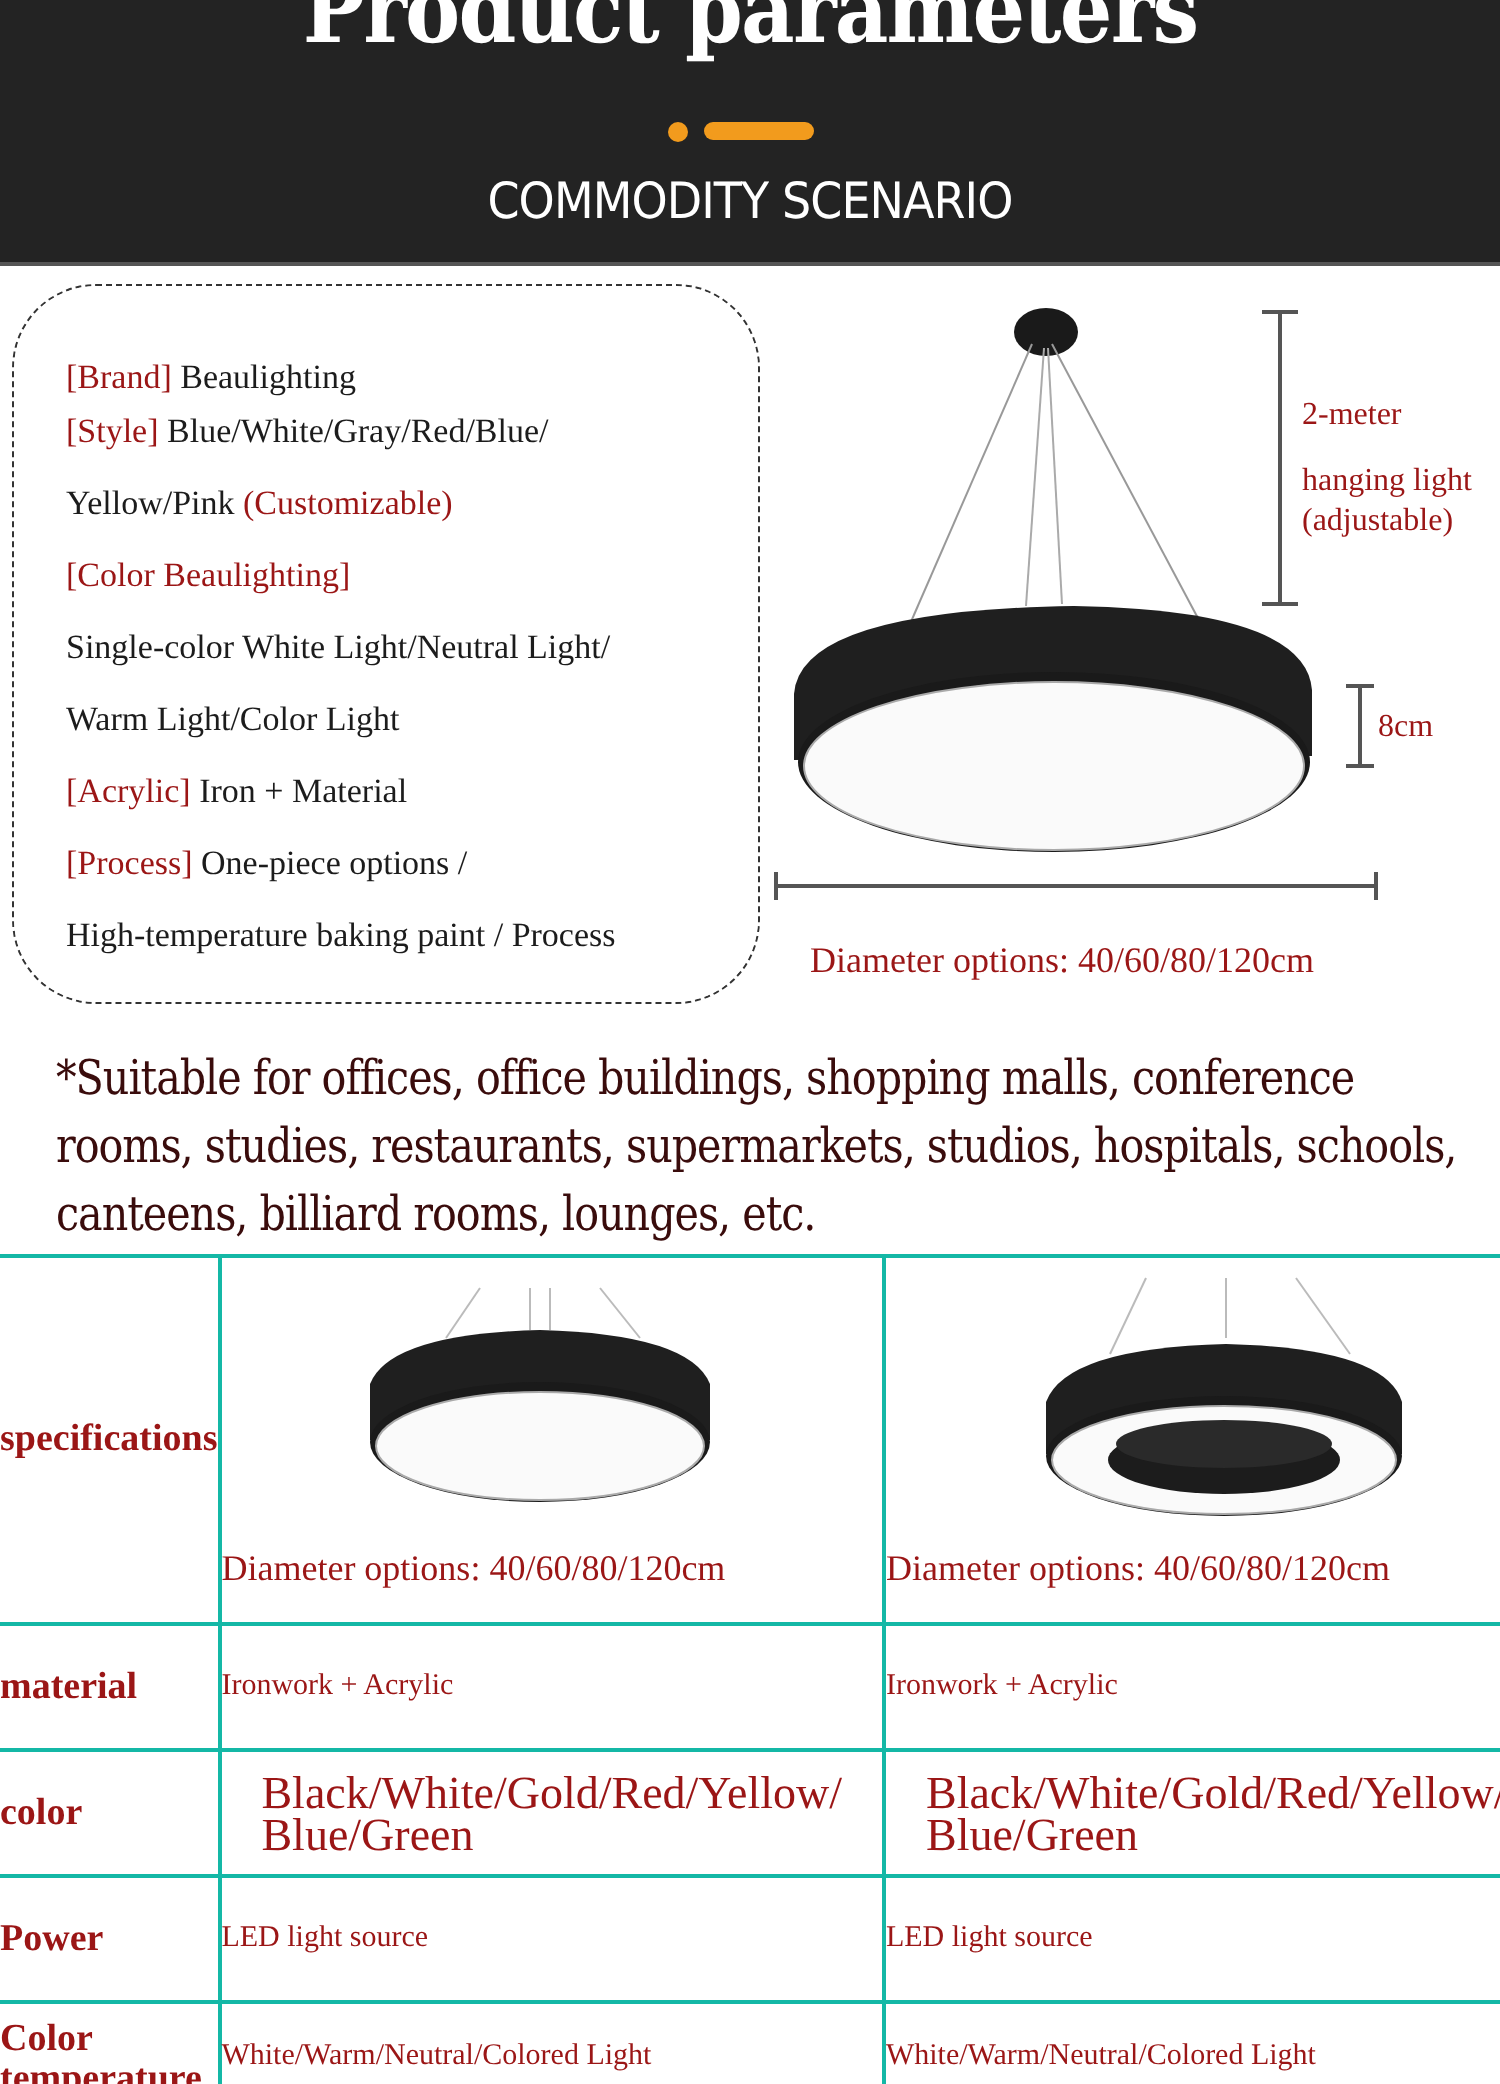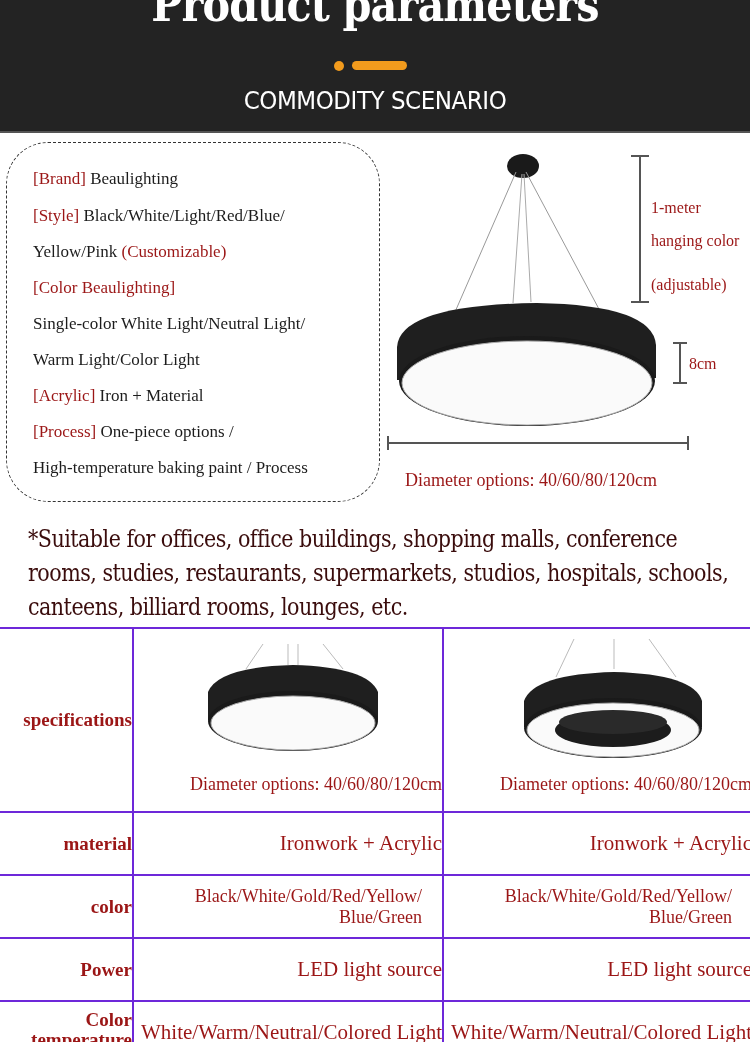--- a/index.html
+++ b/index.html
@@ -16,43 +16,43 @@
   .info-line { position:absolute; left:33px; font-size:17px; color:#1c1c1c; white-space:nowrap; }
   .red { color:#9b1616; }
 
   .lamp-area { position:absolute; left:385px; top:140px; width:365px; height:370px; }
   .lamp-caption { position:absolute; left:405px; top:470px; font-size:18px; color:#9b1616; white-space:nowrap; }
   .anno { position:absolute; font-size:16px; color:#9b1616; white-space:nowrap; line-height:33px; }
 
   .suitable { position:absolute; left:28px; top:522px; width:720px; font-size:24px; line-height:34px; color:#3a0c0c; font-family:"DejaVu Serif", serif; letter-spacing:-0.6px; transform-origin:left top; transform:scaleX(0.86); width:830px; }
 
   table.spec { position:absolute; left:-2px; top:627px; border-collapse:collapse; width:756px; }
-  table.spec td { border:2px solid #6d28d9; text-align:right; vertical-align:middle; color:#9b1616; padding:0; }
+  table.spec td { border:2px solid #14b8a6; text-align:left; vertical-align:middle; color:#9b1616; padding:0; }
   td.label { width:132px; font-weight:bold; font-size:19px; }
-  td.val { font-size:21px; }
-  td.val-sm { font-size:18px; line-height:21px; }
+  td.val { font-size:15px; }
+  td.val-sm { font-size:23px; line-height:21px; }
   .row-img td { height:182px; }
   .row-std td { height:61px;margin-left:16px; }
   .img-cell { position:relative; }
   .img-caption { position:absolute; left:0; right:0; bottom:16px; font-size:18px; color:#9b1616; white-space:nowrap; }
 </style>
 </head>
 <body>
 
 <div class="header">
   <div class="header-title">Product parameters</div>
   <div class="header-dot"></div>
   <div class="header-bar"></div>
   <div class="header-sub">COMMODITY SCENARIO</div>
   <div class="header-bottom-line"></div>
 </div>
 
 <div class="info-box"></div>
-<div class="info-line" style="top:169px"><span class="red">[Brand]</span><span> Beaulighting</span></div>
-<div class="info-line" style="top:206px"><span class="red">[Style]</span><span> Black/White/Light/Red/Blue/</span></div>
+<div class="info-line" style="top:179px"><span class="red">[Brand]</span><span> Beaulighting</span></div>
+<div class="info-line" style="top:206px"><span class="red">[Style]</span><span> Blue/White/Gray/Red/Blue/</span></div>
 <div class="info-line" style="top:242px"><span>Yellow/Pink </span><span class="red">(Customizable)</span></div>
 <div class="info-line" style="top:278px"><span class="red">[Color Beaulighting]</span></div>
 <div class="info-line" style="top:314px"><span>Single-color White Light/Neutral Light/</span></div>
 <div class="info-line" style="top:350px"><span>Warm Light/Color Light</span></div>
 <div class="info-line" style="top:386px"><span class="red">[Acrylic]</span><span> Iron + Material</span></div>
 <div class="info-line" style="top:422px"><span class="red">[Process]</span><span> One-piece options /</span></div>
 <div class="info-line" style="top:458px"><span>High-temperature baking paint / Process</span></div>
 
 <div class="lamp-area">
   <svg width="365" height="370" viewBox="385 140 365 370">
@@ -74,23 +74,23 @@
 
     <line x1="680" y1="343" x2="680" y2="383" stroke="#555" stroke-width="2"></line>
     <line x1="673" y1="343" x2="687" y2="343" stroke="#555" stroke-width="2"></line>
     <line x1="673" y1="383" x2="687" y2="383" stroke="#555" stroke-width="2"></line>
 
     <line x1="388" y1="443" x2="688" y2="443" stroke="#555" stroke-width="2"></line>
     <line x1="388" y1="436" x2="388" y2="450" stroke="#555" stroke-width="2"></line>
     <line x1="688" y1="436" x2="688" y2="450" stroke="#555" stroke-width="2"></line>
   </svg>
 </div>
-<div class="anno" style="left:651px; top:191px">1-meter</div>
-<div class="anno" style="left:651px; top:224px">hanging color</div>
-<div class="anno" style="left:651px; top:268px">(adjustable)</div>
+<div class="anno" style="left:651px; top:191px">2-meter</div>
+<div class="anno" style="left:651px; top:224px">hanging light</div>
+<div class="anno" style="left:651px; top:244px">(adjustable)</div>
 <div class="anno" style="left:689px; top:347px">8cm</div>
 <div class="lamp-caption">Diameter options: 40/60/80/120cm</div>
 
 <div class="suitable">*Suitable for offices, office buildings, shopping malls, conference rooms, studies, restaurants, supermarkets, studios, hospitals, schools, canteens, billiard rooms, lounges, etc.</div>
 
 <table class="spec">
   <tbody>
       <tr class="row-img">
     <td class="label">specifications</td>
     <td class="img-cell" style="width:308px">

